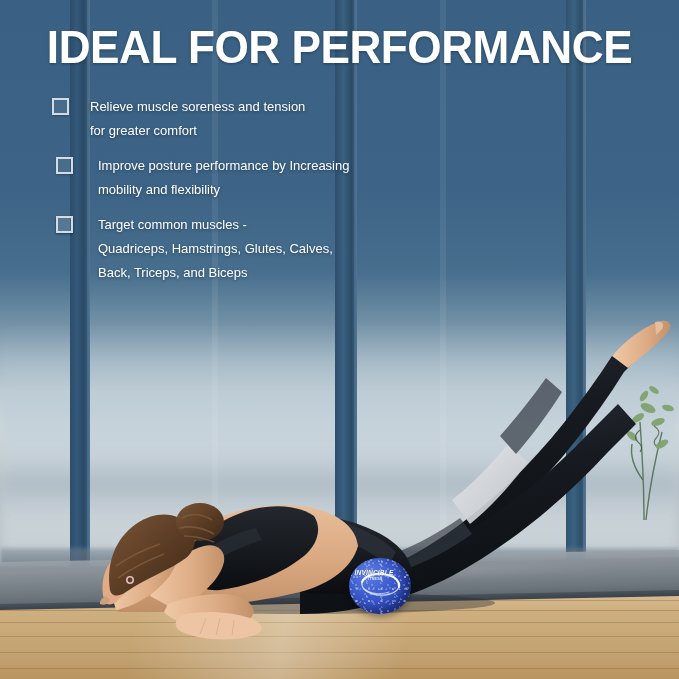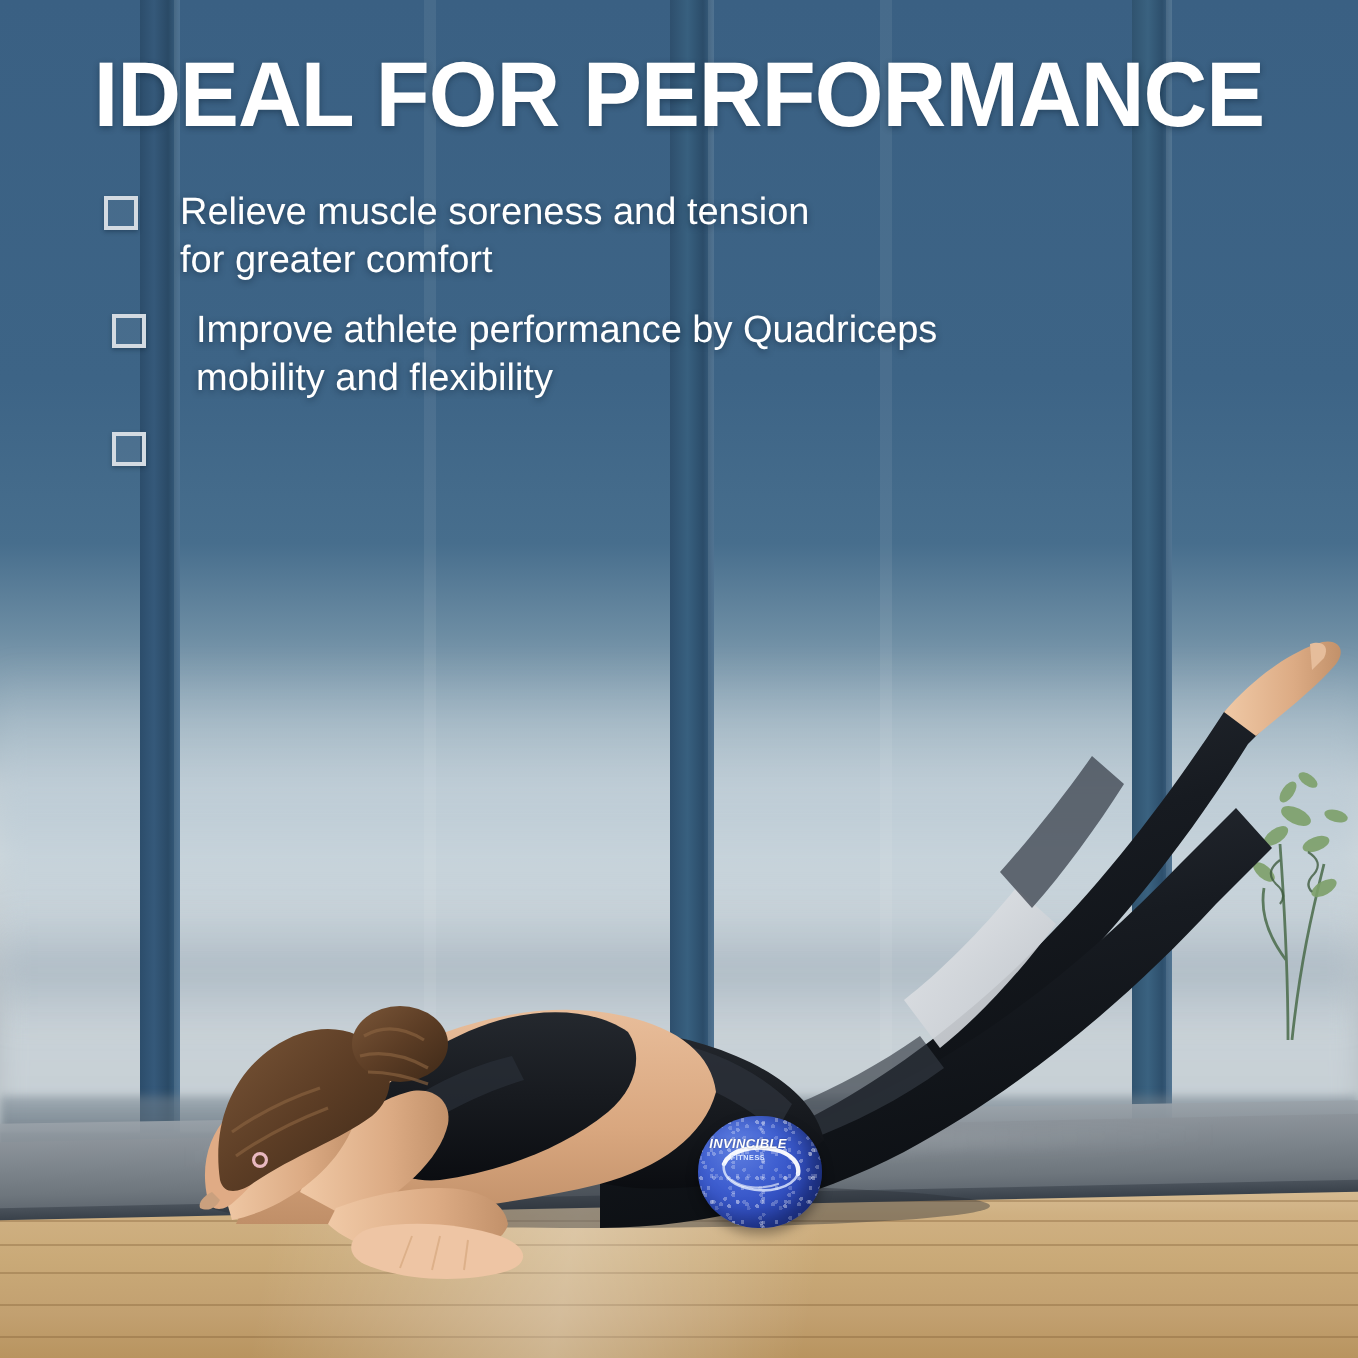--- a/index.html
+++ b/index.html
@@ -160,21 +160,21 @@
 
   .bullets{position:absolute;left:52px;top:95px;width:560px;}
   .bullet{position:relative;margin-bottom:11px;padding-left:38px;}
   .cbox{
     position:absolute;left:0;top:3px;width:13px;height:13px;
     border:2px solid #d4dbe2;background:rgba(255,255,255,.06);
     box-shadow:0 1px 2px rgba(10,28,46,.35);
   }
   .btext{
     font-family:"Liberation Sans",sans-serif;
-    font-size:19px;line-height:24px;color:#ffffff;font-weight:normal;
+    font-size:13px;line-height:24px;color:#ffffff;font-weight:normal;
     text-shadow:0 1px 3px rgba(12,30,48,.5);
     white-space:pre-line;
   }
   .bullet.indent{padding-left:46px;}
   .bullet.indent .cbox{left:4px;}
 </style>
 </head>
 <body>
 
 <div id="banner">
@@ -390,24 +390,30 @@
   <div class="bullets">
 
     <div class="bullet">
       <span class="cbox"></span>
       <span class="btext">Relieve muscle soreness and tension
 for greater comfort</span>
     </div>
 
     <div class="bullet indent">
       <span class="cbox"></span>
-      <span class="btext">Improve athlete performance by Quadriceps
+      <span class="btext">Improve posture performance by Increasing
 mobility and flexibility</span>
     </div>
 
     <div class="bullet indent">
       <span class="cbox"></span>
     </div>
 
+    <div class="bullet indent">
+      <span class="cbox"></span>
+      <span class="btext">Target common muscles -
+Quadriceps, Hamstrings, Glutes, Calves,
+Back, Triceps, and Biceps</span>
+    </div>
 
   </div>
 
 </div>
 
 </body></html>

